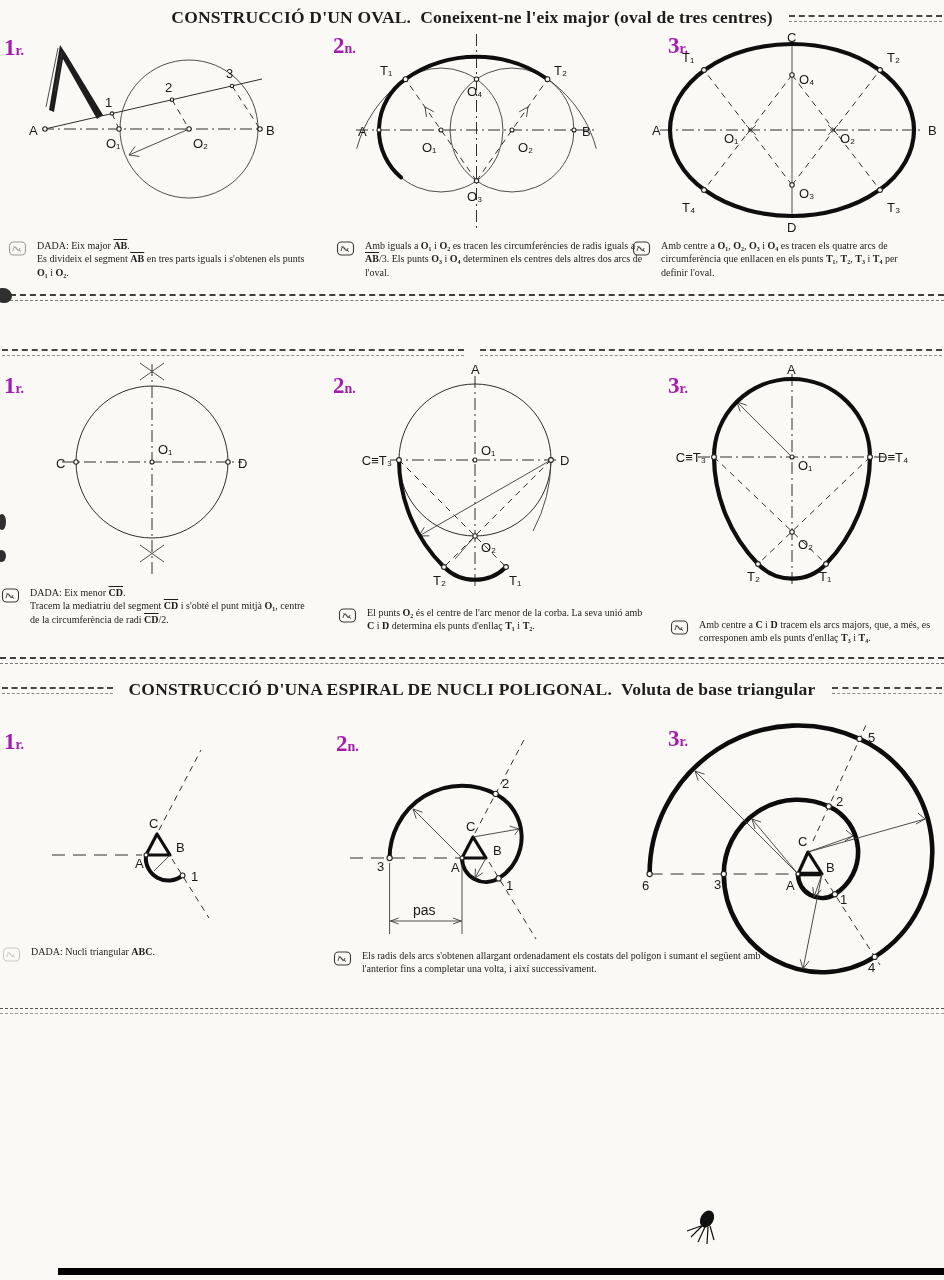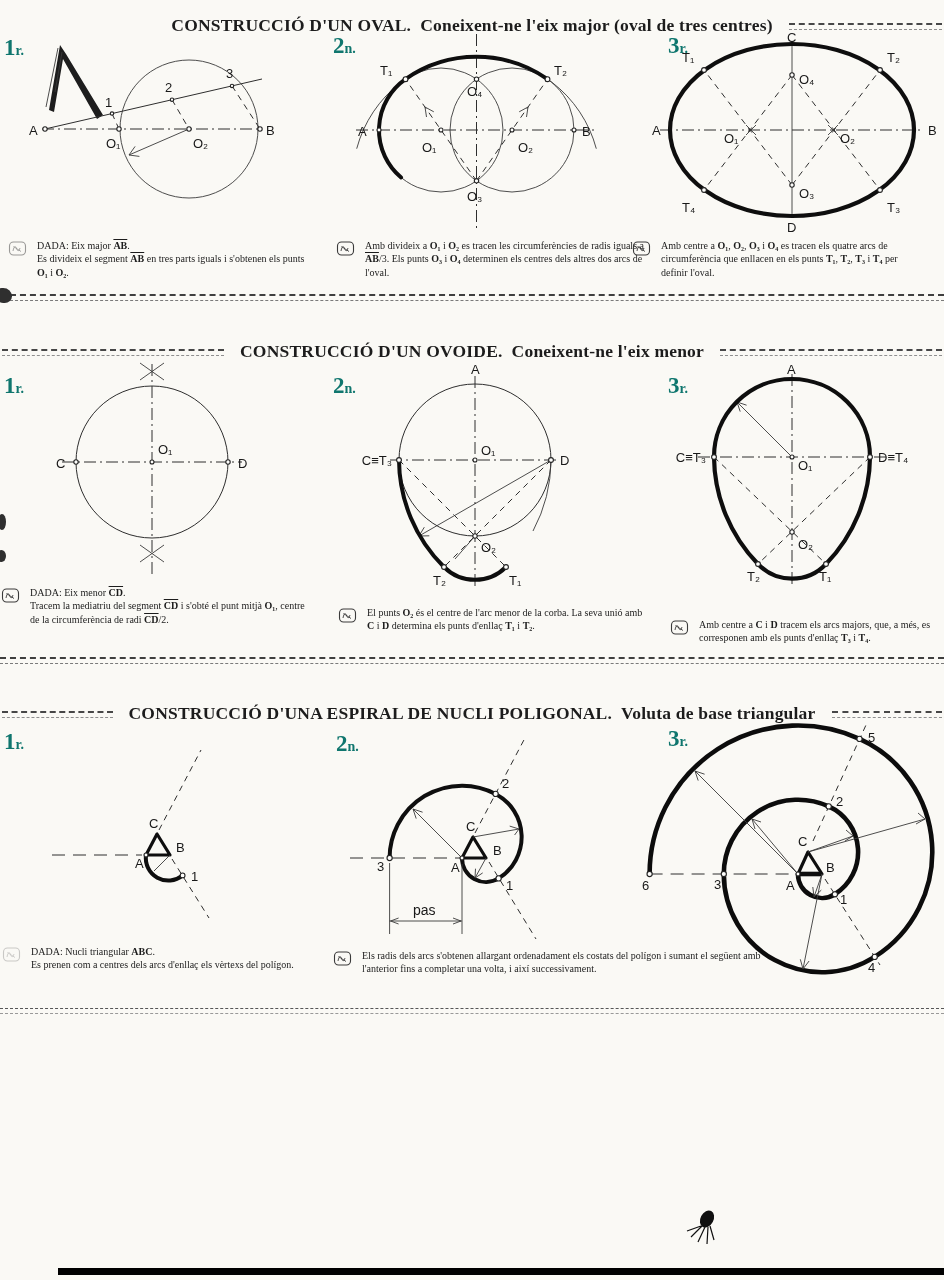--- a/index.html
+++ b/index.html
@@ -5,21 +5,21 @@
   html,body{margin:0;padding:0}
   body{width:944px;height:1280px;position:relative;background:#faf9f5;overflow:hidden;
        font-family:"Liberation Serif","DejaVu Serif",serif;color:#1c1c1c}
   .header{position:absolute;left:0;right:0;display:flex;align-items:center;gap:16px;padding:0 2px;height:26px}
   .title{font-size:17.5px;font-weight:bold;white-space:nowrap;margin:0;letter-spacing:.2px}
   .subtitle{margin-left:9px}
   .rule{flex:1;height:4px;border-top:2px dashed #474747;border-bottom:1px dashed #8f8f8f;margin-top:2px}
   .rule.invis{visibility:hidden}
   .divider{position:absolute;left:0;right:0;height:4px;border-top:2px dashed #3f3f3f;border-bottom:1px dashed #7a7a7a}
   .divider.lite{border-top:1.6px dashed #565656;border-bottom:1px dashed #999}
-  .step{position:absolute;line-height:1;color:#0f766e}
+  .step{position:absolute;line-height:1;color:#a21caf}
   .step-num{font-size:23px;font-weight:600}
   .step-suf{font-size:14px;font-weight:600}
   .fig{position:absolute}
   .caption{position:absolute;display:flex;align-items:flex-start;gap:9px}
   .cap-text{margin:0;font-size:10px;line-height:1.33}
   .b{font-weight:bold}
   .ov{text-decoration:overline}
   .stamp{flex:0 0 auto;margin-top:1px}
   .stamp.faint{opacity:.5}
   .stamp.xfaint{opacity:.25}
@@ -32,21 +32,21 @@
   .dshl{stroke-dasharray:13 8}
   .thick{stroke:#0e0e0e;stroke-width:4;fill:none;stroke-linecap:round}
   .tri{stroke:#0e0e0e;stroke-width:3.2;fill:none;stroke-linejoin:round}
   .mk{fill:#fdfdfb;stroke:#222;stroke-width:1.1}
   .spk{position:absolute;background:#2f2f2f;border-radius:50%}
   .blackbar{position:absolute;background:#000}
 </style>
 </head>
 <body>
 
-<div class="header" style="top:12px">
+<div class="header" style="top:4px">
   <span class="rule invis"></span>
   <h2 class="title"><span>CONSTRUCCIÓ D'UN OVAL.</span><span class="subtitle">Coneixent-ne l'eix major (oval de tres centres)</span></h2>
   <span class="rule"></span>
 </div>
 
 <div class="step" style="left:4px;top:36px"><span class="step-num">1</span><span class="step-suf">r.</span></div>
 <div class="step" style="left:333px;top:34px"><span class="step-num">2</span><span class="step-suf">n.</span></div>
 <div class="step" style="left:668px;top:34px"><span class="step-num">3</span><span class="step-suf">r.</span></div>
 
 <div class="fig" style="left:0;top:32px;width:320px;height:205px">
@@ -185,37 +185,36 @@
     </span>
   <p class="cap-text" style="width:278px"><span>DADA: Eix major </span><span class="b ov">AB</span><span>.</span><br><span>Es divideix el segment </span><span class="b ov">AB</span><span> en tres parts iguals i s'obtenen els punts </span><span class="b">O₁</span><span> i </span><span class="b">O₂</span><span>.</span></p>
 </div>
 <div class="caption" style="left:336px;top:239px;width:312px">
   <span class="stamp">
       <svg width="20" height="17" viewBox="0 0 20 17">
         <rect x="1.5" y="2" width="16" height="13" rx="4" fill="none" stroke="#3a3a3a" stroke-width="1.1"></rect>
         <path d="M5,11 C6,6 7.5,5.5 8.5,8.5 C9.5,11.5 11,11.5 12,8 M5.5,6.5 L13,11.5" stroke="#3a3a3a" stroke-width=".9" fill="none"></path>
       </svg>
     </span>
-  <p class="cap-text" style="width:288px"><span>Amb divideix a </span><span class="b">O₁</span><span> i </span><span class="b">O₂</span><span> es tracen les circumferències de radis iguals a </span><span class="b ov">AB</span><span>/3. Els punts </span><span class="b">O₃</span><span> i </span><span class="b">O₄</span><span> determinen els centres dels altres dos arcs de l'oval.</span></p>
+  <p class="cap-text" style="width:288px"><span>Amb iguals a </span><span class="b">O₁</span><span> i </span><span class="b">O₂</span><span> es tracen les circumferències de radis iguals a </span><span class="b ov">AB</span><span>/3. Els punts </span><span class="b">O₃</span><span> i </span><span class="b">O₄</span><span> determinen els centres dels altres dos arcs de l'oval.</span></p>
 </div>
 <div class="caption" style="left:632px;top:239px;width:276px">
   <span class="stamp">
       <svg width="20" height="17" viewBox="0 0 20 17">
         <rect x="1.5" y="2" width="16" height="13" rx="4" fill="none" stroke="#3a3a3a" stroke-width="1.1"></rect>
         <path d="M5,11 C6,6 7.5,5.5 8.5,8.5 C9.5,11.5 11,11.5 12,8 M5.5,6.5 L13,11.5" stroke="#3a3a3a" stroke-width=".9" fill="none"></path>
       </svg>
     </span>
   <p class="cap-text" style="width:250px"><span>Amb centre a </span><span class="b">O₁</span><span>, </span><span class="b">O₂</span><span>, </span><span class="b">O₃</span><span> i </span><span class="b">O₄</span><span> es tracen els quatre arcs de circumferència que enllacen en els punts </span><span class="b">T₁</span><span>, </span><span class="b">T₂</span><span>, </span><span class="b">T₃</span><span> i </span><span class="b">T₄</span><span> per definir l'oval.</span></p>
 </div>
 
 <div class="divider" style="top:294px"></div>
 
 <div class="header" style="top:338px">
   <span class="rule"></span>
-  <h2 class="title"><span>CONSTRUCCIÓ D'UN OVOIDE.</span><span class="subtitle">Coneixent-ne l'eix menor</span></h2>
   <span class="rule"></span>
 </div>
 
 <div class="step" style="left:4px;top:374px"><span class="step-num">1</span><span class="step-suf">r.</span></div>
 <div class="step" style="left:333px;top:374px"><span class="step-num">2</span><span class="step-suf">n.</span></div>
 <div class="step" style="left:668px;top:374px"><span class="step-num">3</span><span class="step-suf">r.</span></div>
 
 <div class="fig" style="left:0;top:362px;width:320px;height:220px">
 <svg viewBox="0 0 320 220" width="320" height="220">
   <g>
@@ -341,21 +340,21 @@
       <svg width="20" height="17" viewBox="0 0 20 17">
         <rect x="1.5" y="2" width="16" height="13" rx="4" fill="none" stroke="#3a3a3a" stroke-width="1.1"></rect>
         <path d="M5,11 C6,6 7.5,5.5 8.5,8.5 C9.5,11.5 11,11.5 12,8 M5.5,6.5 L13,11.5" stroke="#3a3a3a" stroke-width=".9" fill="none"></path>
       </svg>
     </span>
   <p class="cap-text" style="width:248px"><span>Amb centre a </span><span class="b">C</span><span> i </span><span class="b">D</span><span> tracem els arcs majors, que, a més, es corresponen amb els punts d'enllaç </span><span class="b">T₃</span><span> i </span><span class="b">T₄</span><span>.</span></p>
 </div>
 
 <div class="divider" style="top:657px"></div>
 
-<div class="header" style="top:700px">
+<div class="header" style="top:676px">
   <span class="rule"></span>
   <h2 class="title"><span>CONSTRUCCIÓ D'UNA ESPIRAL DE NUCLI POLIGONAL.</span><span class="subtitle">Voluta de base triangular</span></h2>
   <span class="rule"></span>
 </div>
 
 <div class="step" style="left:4px;top:730px"><span class="step-num">1</span><span class="step-suf">r.</span></div>
 <div class="step" style="left:336px;top:732px"><span class="step-num">2</span><span class="step-suf">n.</span></div>
 <div class="step" style="left:668px;top:727px"><span class="step-num">3</span><span class="step-suf">r.</span></div>
 
 <div class="fig" style="left:0;top:722px;width:310px;height:215px">
@@ -482,21 +481,21 @@
 </svg>
 </div>
 
 <div class="caption" style="left:2px;top:945px;width:340px">
   <span class="stamp xfaint">
       <svg width="20" height="17" viewBox="0 0 20 17">
         <rect x="1.5" y="2" width="16" height="13" rx="4" fill="none" stroke="#3a3a3a" stroke-width="1.1"></rect>
         <path d="M5,11 C6,6 7.5,5.5 8.5,8.5 C9.5,11.5 11,11.5 12,8 M5.5,6.5 L13,11.5" stroke="#3a3a3a" stroke-width=".9" fill="none"></path>
       </svg>
     </span>
-  <p class="cap-text" style="width:308px"><span>DADA: Nucli triangular </span><span class="b">ABC</span><span>.</span><br><span>Es prenen com a centres dels arcs d'enllaç els vèrtexs del polígon.</span></p>
+  <p class="cap-text" style="width:308px"><span>DADA: Nucli triangular </span><span class="b">ABC</span><span>.</span><br></p>
 </div>
 <div class="caption" style="left:333px;top:949px;width:470px">
   <span class="stamp">
       <svg width="20" height="17" viewBox="0 0 20 17">
         <rect x="1.5" y="2" width="16" height="13" rx="4" fill="none" stroke="#3a3a3a" stroke-width="1.1"></rect>
         <path d="M5,11 C6,6 7.5,5.5 8.5,8.5 C9.5,11.5 11,11.5 12,8 M5.5,6.5 L13,11.5" stroke="#3a3a3a" stroke-width=".9" fill="none"></path>
       </svg>
     </span>
   <p class="cap-text" style="width:432px"><span>Els radis dels arcs s'obtenen allargant ordenadament els costats del polígon i sumant el següent amb l'anterior fins a completar una volta, i així successivament.</span></p>
 </div>

